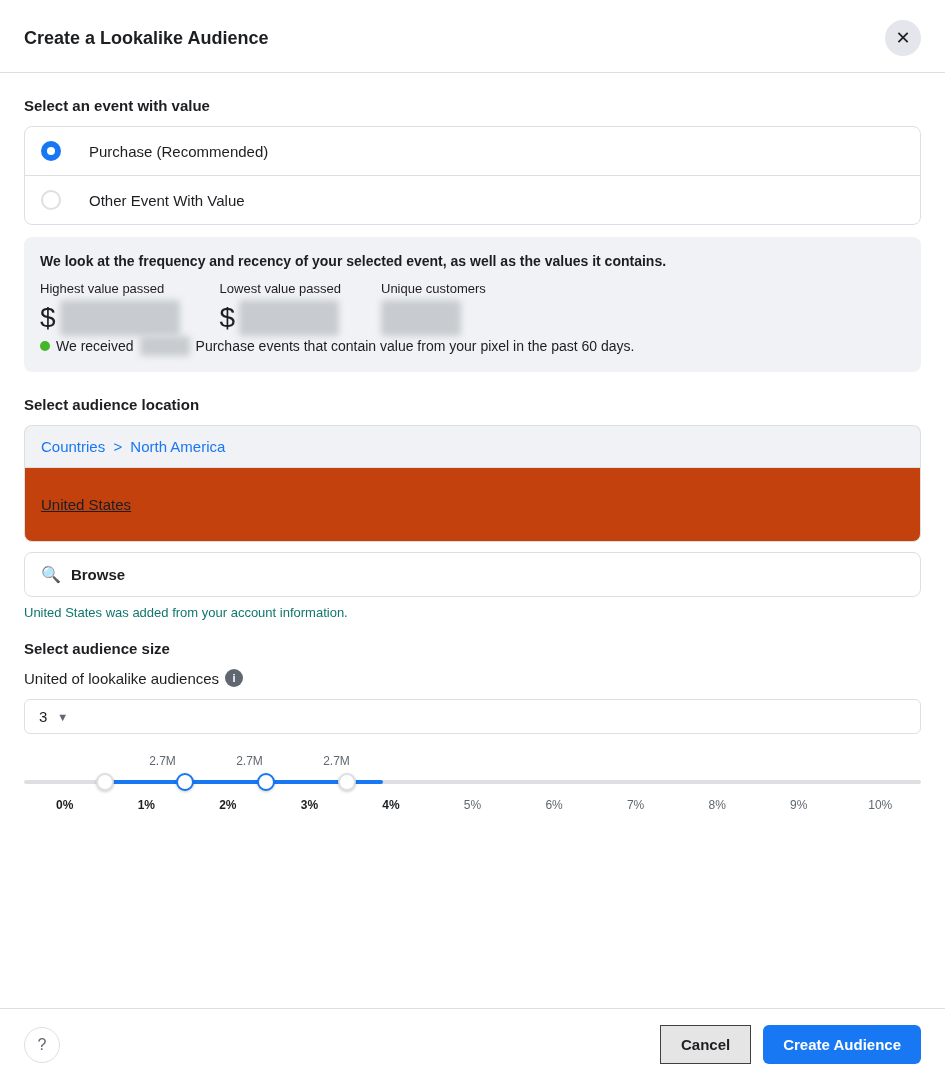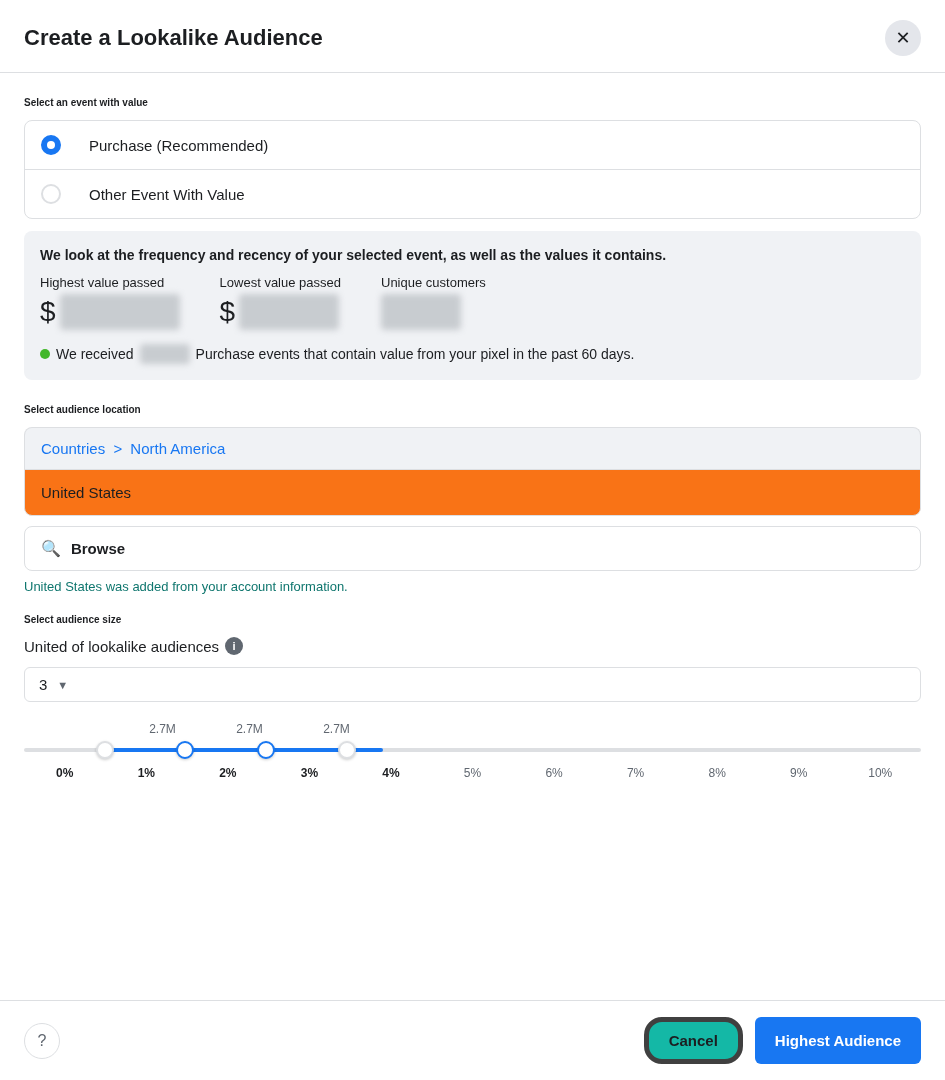--- a/index.html
+++ b/index.html
@@ -24,21 +24,21 @@
     
     .modal-header {
       display: flex;
       align-items: center;
       justify-content: space-between;
       padding: 20px 24px 16px 24px;
       border-bottom: 1px solid #dddfe2;
     }
 
     .modal-title {
-      font-size: 22px;
+      font-size: 18px;
       font-weight: 700;
       color: #1c1e21;
     }
 
     .close-btn {
       width: 36px;
       height: 36px;
       border-radius: 50%;
       border: none;
       background: #e4e6eb;
@@ -52,21 +52,21 @@
 
     
     .modal-body {
       flex: 1;
       overflow-y: auto;
       padding: 24px 24px 0 24px;
     }
 
     
     .section-title {
-      font-size: 10px;
+      font-size: 15px;
       font-weight: 700;
       margin-bottom: 12px;
       color: #1c1e21;
     }
 
     
     .event-box {
       border: 1px solid #dddfe2;
       border-radius: 8px;
       padding: 0;
@@ -123,21 +123,20 @@
     .info-box-title {
       font-weight: 700;
       font-size: 14px;
       margin-bottom: 12px;
       color: #1c1e21;
     }
 
     .stats-row {
       display: flex;
       gap: 40px;
-      margin-bottom: 14px;
     }
 
     .stat-item {
       display: flex;
       flex-direction: column;
       gap: 4px;
     }
 
     .stat-label {
       font-size: 13px;
@@ -222,24 +221,25 @@
     }
 
     .breadcrumb-separator {
       color: #1877f2;
       margin: 0 4px;
     }
 
     .location-selected-box {
       border: 1px solid #dddfe2;
       border-radius: 0 0 8px 8px;
-      padding: 14px 16px;
-      font-size: 15px;
-      color: #1c1e21;
-      background: #f97316;
+      padding: 28px 16px;
+      font-size: 15px;
+      color: #1c1e21;
+      background: #c2410c;
+      text-decoration: underline;
     }
 
     .search-box {
       border: 1px solid #dddfe2;
       border-radius: 8px;
       padding: 12px 16px;
       display: flex;
       align-items: center;
       gap: 10px;
       margin-top: 10px;
@@ -422,23 +422,23 @@
       color: #606770;
     }
 
     .footer-right {
       display: flex;
       gap: 12px;
     }
 
     .cancel-btn {
       padding: 10px 20px;
-      border: 5px solid #404040;
-      border-radius: 18px;
-      background: #14b8a6;
+      border: 1px solid #404040;
+      border-radius: 0;
+      background: #e5e5e5;
       font-size: 15px;
       font-weight: 600;
       cursor: pointer;
       color: #1c1e21;
     }
 
     .create-btn {
       padding: 10px 20px;
       border: none;
       border-radius: 6px;
@@ -585,17 +585,17 @@
     </div>
 
   </div>
 
   <div class="modal-footer">
     <button class="help-btn">
       <span>?</span>
     </button>
     <div class="footer-right">
       <button class="cancel-btn">Cancel</button>
-      <button class="create-btn">Highest Audience</button>
+      <button class="create-btn">Create Audience</button>
     </div>
   </div>
 
 </div>
 
 </body></html>

